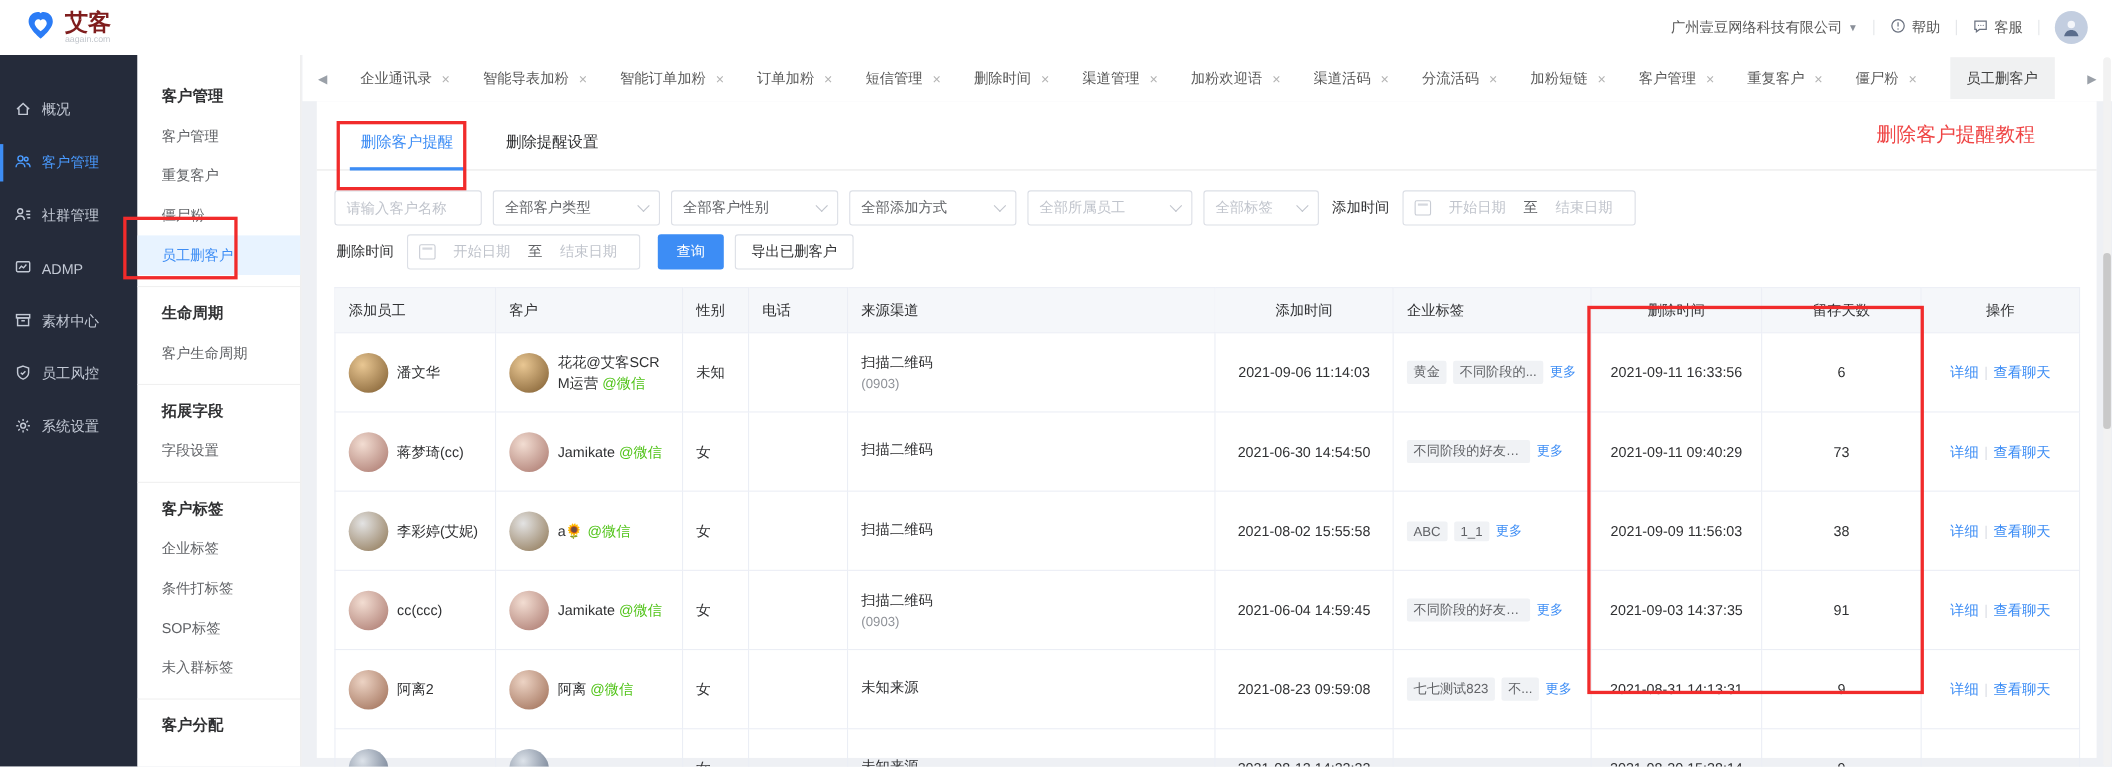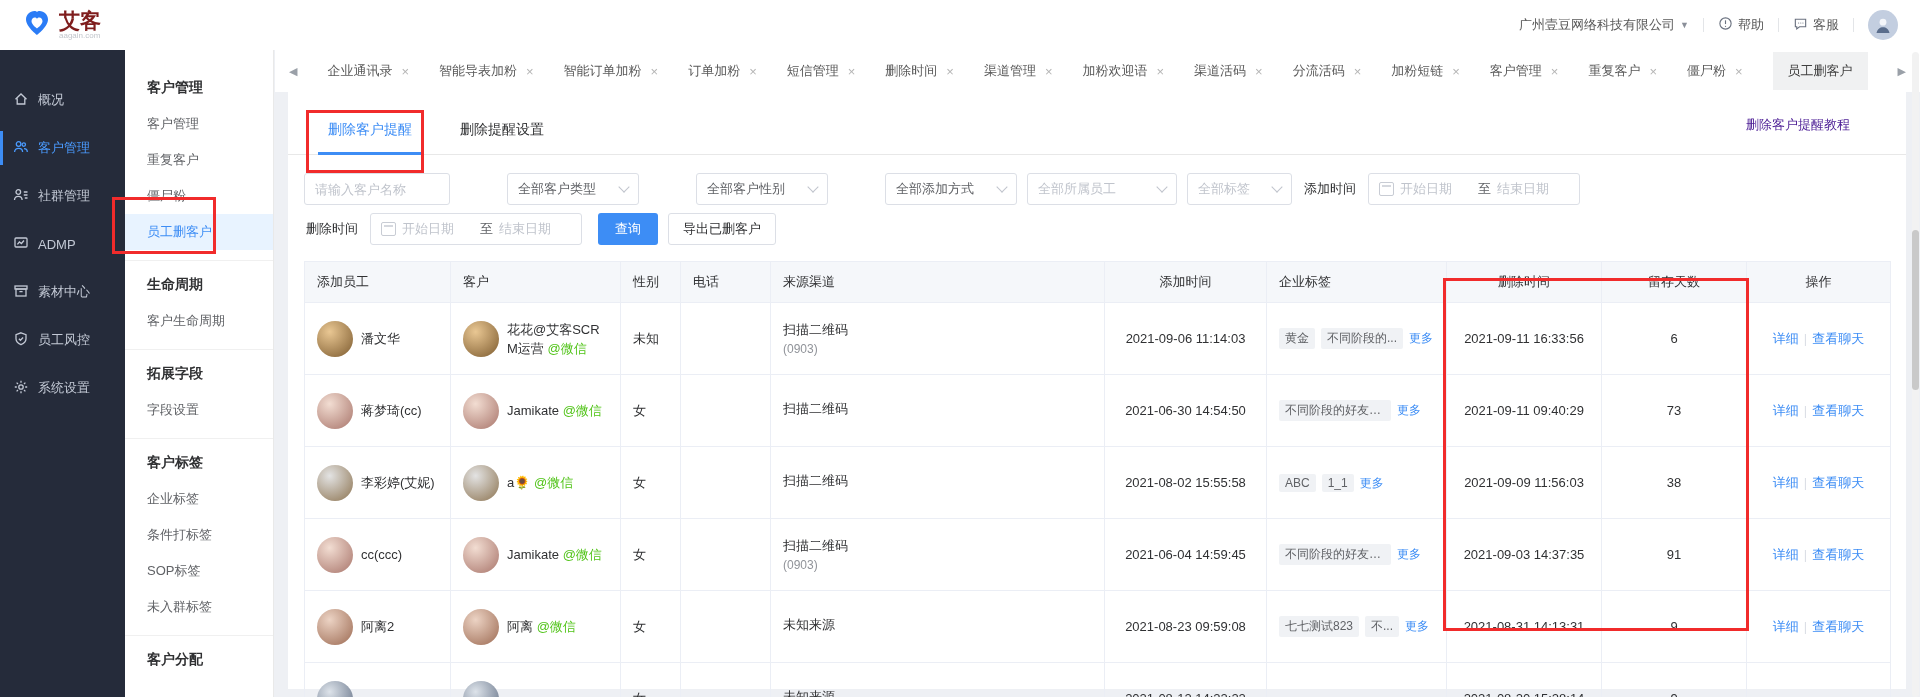--- a/index.html
+++ b/index.html
@@ -38,35 +38,35 @@
   .tb-tab{display:flex;align-items:center;gap:9px;font-size:13px;color:#595959;cursor:pointer;white-space:nowrap;}
   .tb-tab .x{color:#b4b4b4;font-size:13px;}
   .tb-tab.active{background:#f0f1f2;padding:10px 15px;color:#404040;}
 
   
   .card{position:absolute;left:288px;top:92px;width:1618px;height:597px;background:#fff;box-sizing:border-box;z-index:2;}
   .card-head{position:relative;height:62px;border-bottom:1px solid #e8e8e8;display:flex;align-items:flex-end;padding:0 16px;}
   .ctab{margin:0 14px;padding:0 10px 15px;font-size:14px;color:#303133;cursor:pointer;position:relative;white-space:nowrap;}
   .ctab.active{color:#3d8df5;}
   .ctab.active::after{content:"";position:absolute;left:0;right:0;bottom:-1px;height:3px;background:#3d8df5;}
-  .tutorial{position:absolute;right:56px;bottom:20px;color:#4c1d95;font-size:13px;cursor:pointer;margin-top:34px;}
+  .tutorial{position:absolute;right:56px;bottom:20px;color:#ef4444;font-size:18px;cursor:pointer;margin-top:34px;}
 
   
   .filters{padding:18px 16px 0;}
   .frow{display:flex;align-items:center;gap:10px;margin-bottom:8px;}
-  .txt-input{width:146px;height:32px;border:1px solid #dcdfe6;border-radius:3px;padding:0 10px;font-size:13px;color:#333;box-sizing:border-box;outline:none;}
+  .txt-input{width:134px;height:32px;border:1px solid #dcdfe6;border-radius:3px;padding:0 10px;font-size:13px;color:#333;box-sizing:border-box;outline:none;}
   .txt-input::placeholder{color:#c0c4cc;}
   .sel{height:32px;border:1px solid #dcdfe6;border-radius:3px;display:flex;align-items:center;justify-content:space-between;padding:0 10px;font-size:13px;color:#606266;cursor:pointer;box-sizing:border-box;background:#fff;}
   .sel.dim{color:#c0c4cc;}
-  .w140{width:132px;margin-left:47px;} .w150{width:150px;} .w105{width:105px;}
+  .w140{width:152px;} .w150{width:150px;} .w105{width:105px;}
   .chev{width:7px;height:7px;border-right:1.4px solid #c0c4cc;border-bottom:1.4px solid #c0c4cc;transform:rotate(45deg);margin-left:8px;margin-top:-4px;flex:none;}
   .flabel{font-size:13px;color:#303133;margin:0 2px;white-space:nowrap;}
   .daterange{width:212px;height:32px;border:1px solid #dcdfe6;border-radius:3px;display:flex;align-items:center;padding:0 10px;gap:6px;font-size:13px;color:#c0c4cc;box-sizing:border-box;cursor:pointer;background:#fff;}
   .daterange .to{color:#606266;flex:none;}
-  .dr-part{flex:1;white-space:nowrap;}
+  .dr-part{flex:1;text-align:center;white-space:nowrap;}
   .cal{width:13px;height:12px;border:1px solid #c8ccd4;border-radius:2px;position:relative;flex:none;}
   .cal::before{content:"";position:absolute;left:2px;right:2px;top:2px;height:2px;background:#d5d8de;}
   .btn-primary{height:32px;padding:0 17px;background:#3d8df5;color:#fff;border:none;border-radius:3px;font-size:13px;cursor:pointer;margin-left:6px;}
   .btn-plain{height:32px;padding:0 14px;background:#fff;color:#303133;border:1px solid #dcdfe6;border-radius:3px;font-size:13px;cursor:pointer;}
 
   
   .table-wrap{margin:16px 16px 0;}
   table{border-collapse:collapse;table-layout:fixed;width:1586px;font-size:13px;}
   th,td{border:1px solid #ebeef5;overflow:hidden;}
   th{background:#f5f7fa;height:40px;color:#303133;font-weight:normal;padding:0 12px;text-align:left;white-space:nowrap;}

